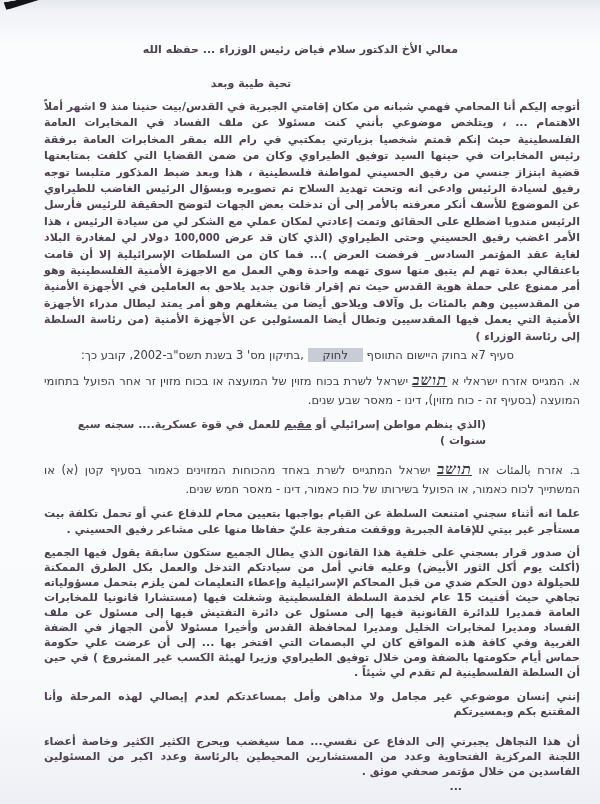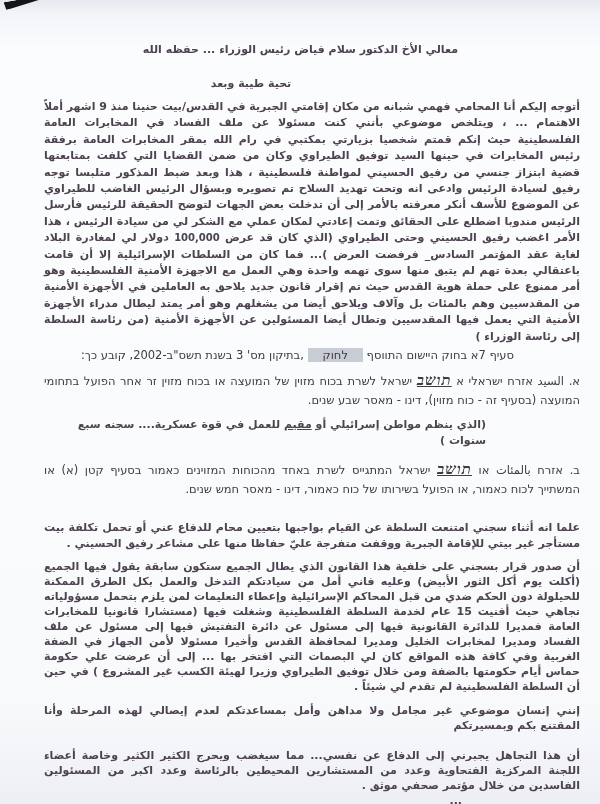--- a/index.html
+++ b/index.html
@@ -29,21 +29,21 @@
   .hl{background:var(--highlight,#c7ccd5);padding:0 15px;}
   .clause{margin-top:8px;line-height:19px;text-align:justify;}
   .toshav{
     font-family:"DejaVu Serif",serif;
     font-style:italic;font-weight:bold;
     text-decoration:underline;
     font-size:15px;letter-spacing:1px;
   }
   .paren-note{margin-top:7px;margin-right:94px;line-height:16px;}
   .u{text-decoration:underline;}
-  .p-alama{margin-top:21px;line-height:15.6px;}
+  .p-alama{margin-top:7px;line-height:15.6px;}
   .p-sudur{margin-top:8px;line-height:15px;}
   .p-tajahol{margin-top:14px;line-height:15.2px;}
   .p-insan{margin-top:9px;line-height:15.2px;}
   .amount{font-size:10px;letter-spacing:.3px;}
   .ellipsis-line{margin:2px 118px 0 0;line-height:12px;text-align:right;}
 </style>
 </head>
 <body>
 
 <div class="page">
@@ -52,21 +52,21 @@
   <div class="content">
 
     <div class="ar greeting">معالي الأخ الدكتور سلام فياض رئيس الوزراء  ...   حفظه الله</div>
 
     <div class="ar salutation">تحية طيبة وبعد</div>
 
     <p class="ar para para1"><span>أتوجه إليكم أنا المحامي فهمي شبانه من مكان إقامتي الجبرية في القدس/بيت حنينا منذ 9 اشهر  أملاً الاهتمام ... ، ويتلخص موضوعي بأنني كنت مسئولا عن ملف الفساد في المخابرات العامة الفلسطينية حيث إنكم قمتم شخصيا بزيارتي بمكتبي في رام الله بمقر المخابرات العامة برفقة رئيس المخابرات في حينها السيد توفيق الطيراوي وكان من ضمن القضايا التي كلفت بمتابعتها قضية ابتزاز جنسي من رفيق الحسيني لمواطنة فلسطينية ، هذا وبعد ضبط المذكور متلبسا توجه رفيق لسيادة الرئيس وادعى انه وتحت تهديد السلاح تم تصويره وبسؤال الرئيس الغاضب للطيراوي عن الموضوع للأسف أنكر معرفته بالأمر إلى أن تدخلت بعض الجهات لتوضح الحقيقة للرئيس فأرسل الرئيس مندوبا اضطلع على الحقائق وتمت إعادتي لمكان عملي مع الشكر لي من سيادة الرئيس ، هذا الأمر اغضب رفيق الحسيني وحتى الطيراوي (الذي كان قد عرض </span><span class="amount">100,000</span><span> دولار لي لمغادرة البلاد لغاية عقد المؤتمر السادس_ فرفضت العرض )... فما كان من السلطات الإسرائيلية  إلا أن قامت باعتقالي بعدة تهم لم يتبق منها سوى تهمه واحدة وهي العمل مع الاجهزة الأمنية الفلسطينية وهو أمر ممنوع على حملة هوية القدس حيث تم إقرار قانون جديد يلاحق به العاملين في الأجهزة الأمنية من المقدسيين وهم بالمئات بل وآلاف ويلاحق أيضا من يشغلهم وهو أمر يمتد ليطال مدراء الأجهزة الأمنية التي يعمل فيها المقدسيين وتطال أيضا المسئولين عن الأجهزة الأمنية (من رئاسة السلطة إلى رئاسة الوزراء )</span></p>
 
     <p class="he law-intro"><span>סעיף 7א בחוק היישום התווסף </span><span class="hl">לחוק</span><span> ,בתיקון מס' 3 בשנת תשס"ב-2002, קובע כך:</span></p>
 
-    <p class="he clause"><span>א. السيد אזרח ישראלי א </span><span class="toshav">תושב</span><span> ישראל לשרת בכוח מזוין של המועצה או בכוח מזוין זר אחר הפועל בתחומי המועצה (בסעיף זה - כוח מזוין), דינו - מאסר שבע שנים.</span></p>
+    <p class="he clause"><span>א. המגייס אזרח ישראלי א </span><span class="toshav">תושב</span><span> ישראל לשרת בכוח מזוין של המועצה או בכוח מזוין זר אחר הפועל בתחומי המועצה (בסעיף זה - כוח מזוין), דינו - מאסר שבע שנים.</span></p>
 
     <p class="ar paren-note"><span>(الذي ينظم مواطن إسرائيلي أو </span><span class="u">مقيم</span><span> للعمل في قوة عسكرية.... سجنه سبع سنوات )</span></p>
 
     <p class="he clause"><span>ב. אזרח بالمئات או </span><span class="toshav">תושב</span><span> ישראל המתגייס לשרת באחד מהכוחות המזוינים כאמור בסעיף קטן (א) או המשתייך לכוח כאמור, או הפועל בשירותו של כוח כאמור, דינו - מאסר חמש שנים.</span></p>
 
     <p class="ar para p-alama">علما انه أثناء سجني امتنعت السلطة عن القيام بواجبها بتعيين محام للدفاع عني أو تحمل تكلفة بيت مستأجر غير بيتي للإقامة الجبرية ووقفت متفرجة  عليّ حفاظا منها على مشاعر رفيق الحسيني .</p>
 
     <p class="ar para p-sudur">أن صدور قرار بسجني على خلفية هذا القانون الذي يطال الجميع ستكون سابقة يقول فيها الجميع (أكلت يوم أكل الثور الأبيض) وعليه فاني أمل من سيادتكم التدخل والعمل بكل الطرق الممكنة للحيلولة دون الحكم ضدي من قبل المحاكم الإسرائيلية وإعطاء التعليمات لمن يلزم بتحمل مسؤولياته تجاهي حيث أفنيت 15 عام لخدمة السلطة الفلسطينية وشغلت فيها (مستشارا قانونيا للمخابرات العامة فمديرا للدائرة القانونية فيها إلى مسئول عن دائرة التفتيش فيها إلى مسئول عن ملف الفساد ومديرا لمخابرات الخليل ومديرا لمحافظة القدس وأخيرا مسئولا لأمن الجهاز في الضفة الغربية  وفي كافة هذه المواقع كان لي البصمات التي افتخر بها ... إلى أن عرضت علي حكومة حماس أيام حكومتها بالضفة ومن خلال توفيق الطيراوي وزيرا لهيئة الكسب غير المشروع ) في حين أن السلطة الفلسطينية  لم تقدم لي شيئاً .</p>
 
     <p class="ar para p-insan">إنني إنسان موضوعي غير مجامل ولا مداهن  وأمل بمساعدتكم لعدم إيصالي  لهذه المرحلة وأنا المقتنع بكم وبمسيرتكم</p>

